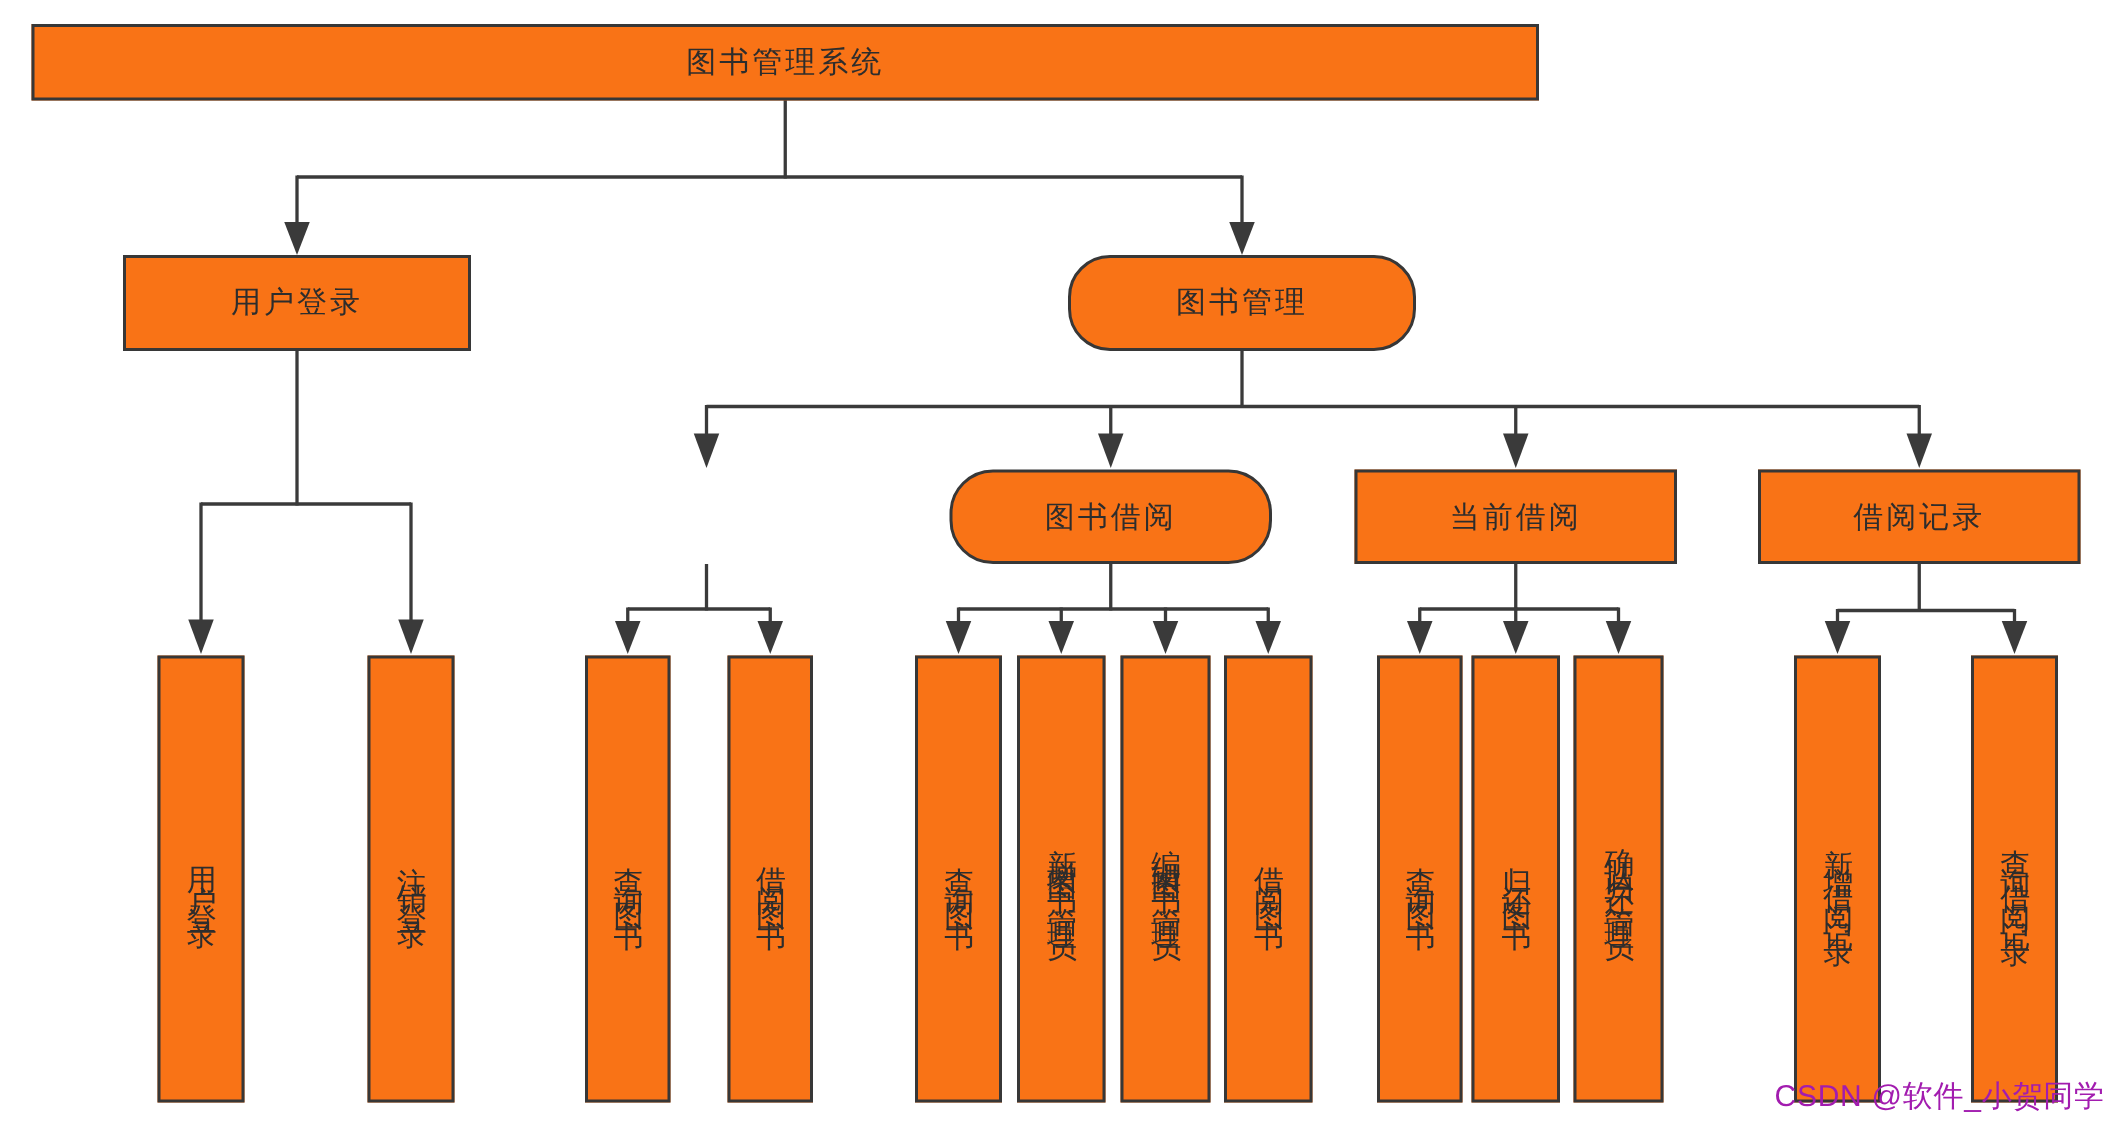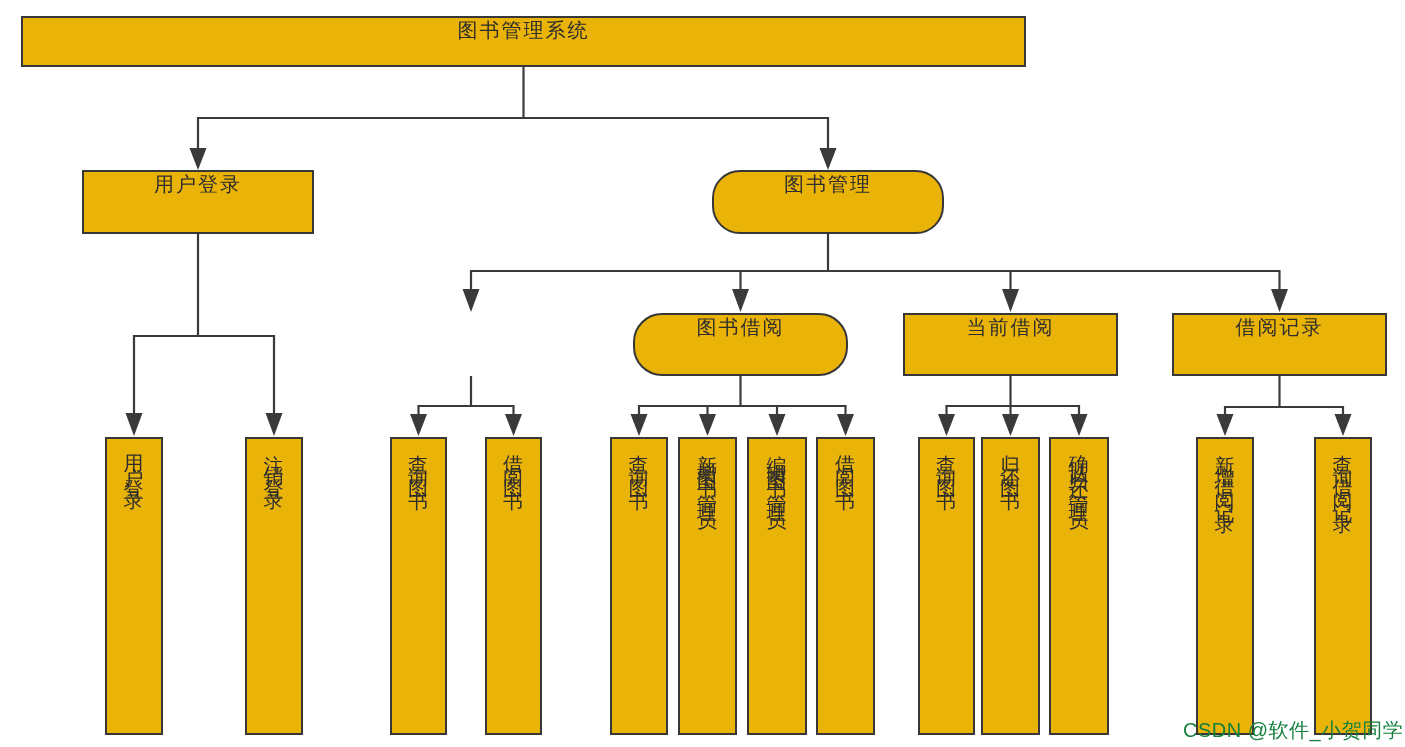--- a/index.html
+++ b/index.html
@@ -9,40 +9,40 @@
     background:#ffffff;
     font-family:"Liberation Sans","DejaVu Sans",sans-serif;
     overflow:hidden;
   }
   #connectors{position:absolute;left:0;top:0;width:1405px;height:747px;}
   #connectors path{stroke:#3a3a3a;stroke-width:2.2;fill:none;}
   #connectors polygon{fill:#3a3a3a;stroke:none;}
   .box{
     position:absolute;
     box-sizing:border-box;
-    background:#eab308;
+    background:#f97316;
     border:2.5px solid #373737;
-    display:flex;justify-content:center;
+    display:flex;align-items:center;justify-content:center;
   }
   .box.root{border-width:2px;}
   .lbl{
     font-size:20px;color:#2d2d2d;
     letter-spacing:2px;white-space:nowrap;line-height:1.2;
   }
   .vtxt{
     writing-mode:vertical-lr;
     text-orientation:mixed;
     font-size:20px;color:#2d2d2d;
     letter-spacing:12px;line-height:1;
     white-space:nowrap;
   }
   .vtxt.long{letter-spacing:8px;}
   #watermark{
     position:absolute;left:1183px;top:717px;
-    font-size:20px;color:#15803d;letter-spacing:0.5px;
+    font-size:20px;color:#a21caf;letter-spacing:0.5px;
     white-space:nowrap;z-index:5;
   }
 </style>
 </head>
 <body>
 
 <div id="canvas">
 
   <svg id="connectors" viewBox="0 0 1405 747" xmlns="http://www.w3.org/2000/svg">
 

